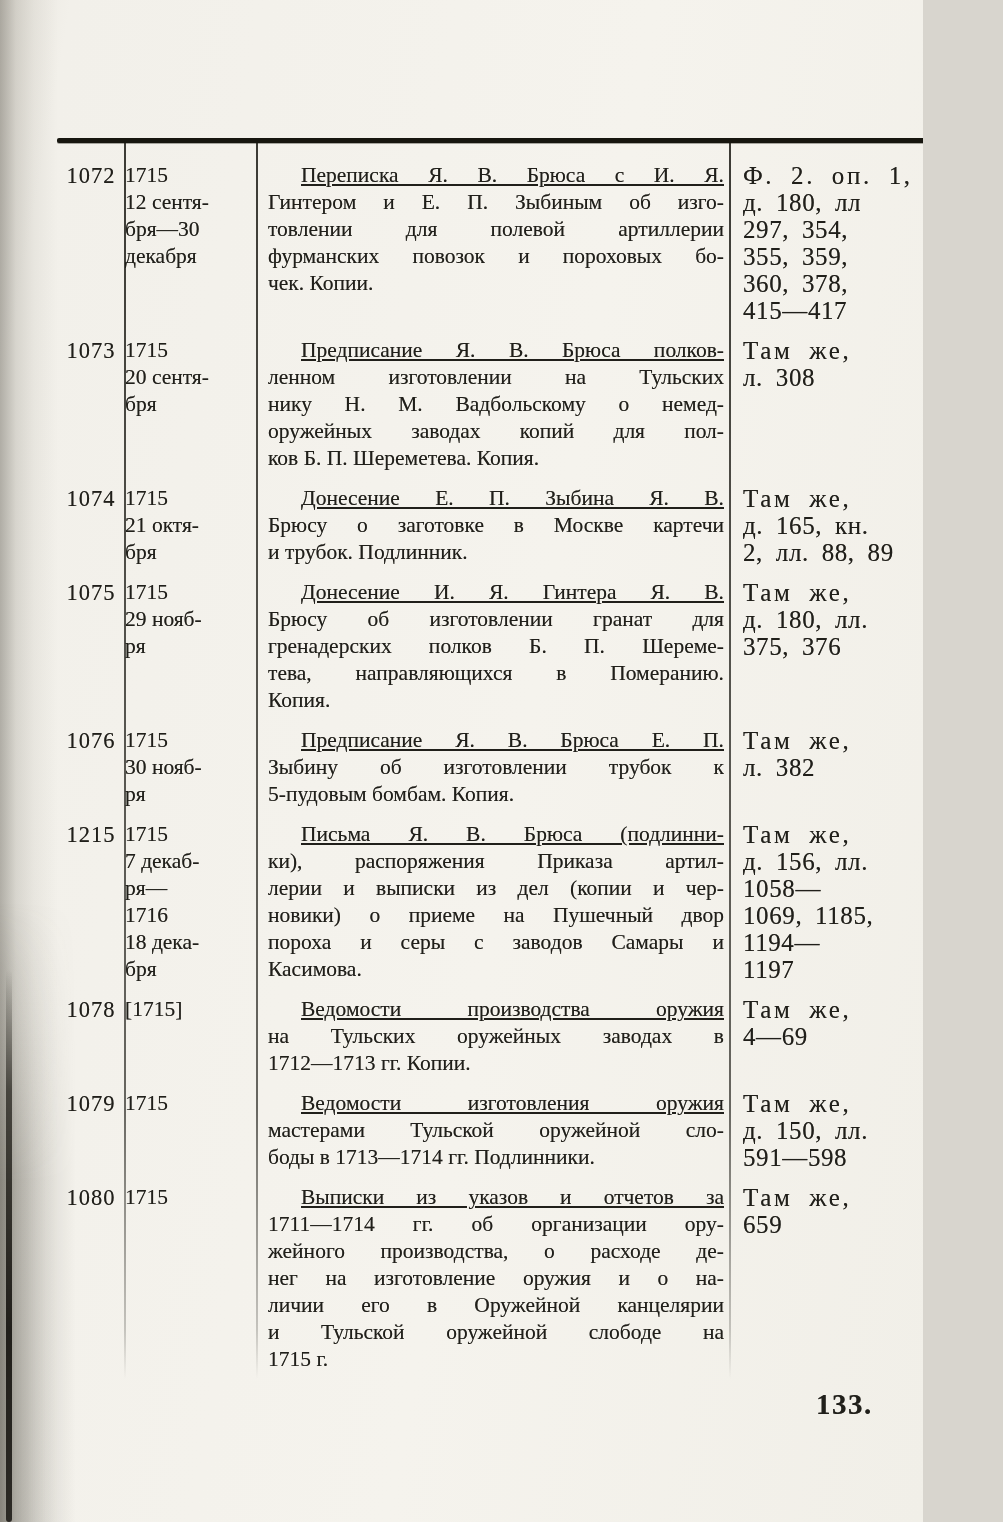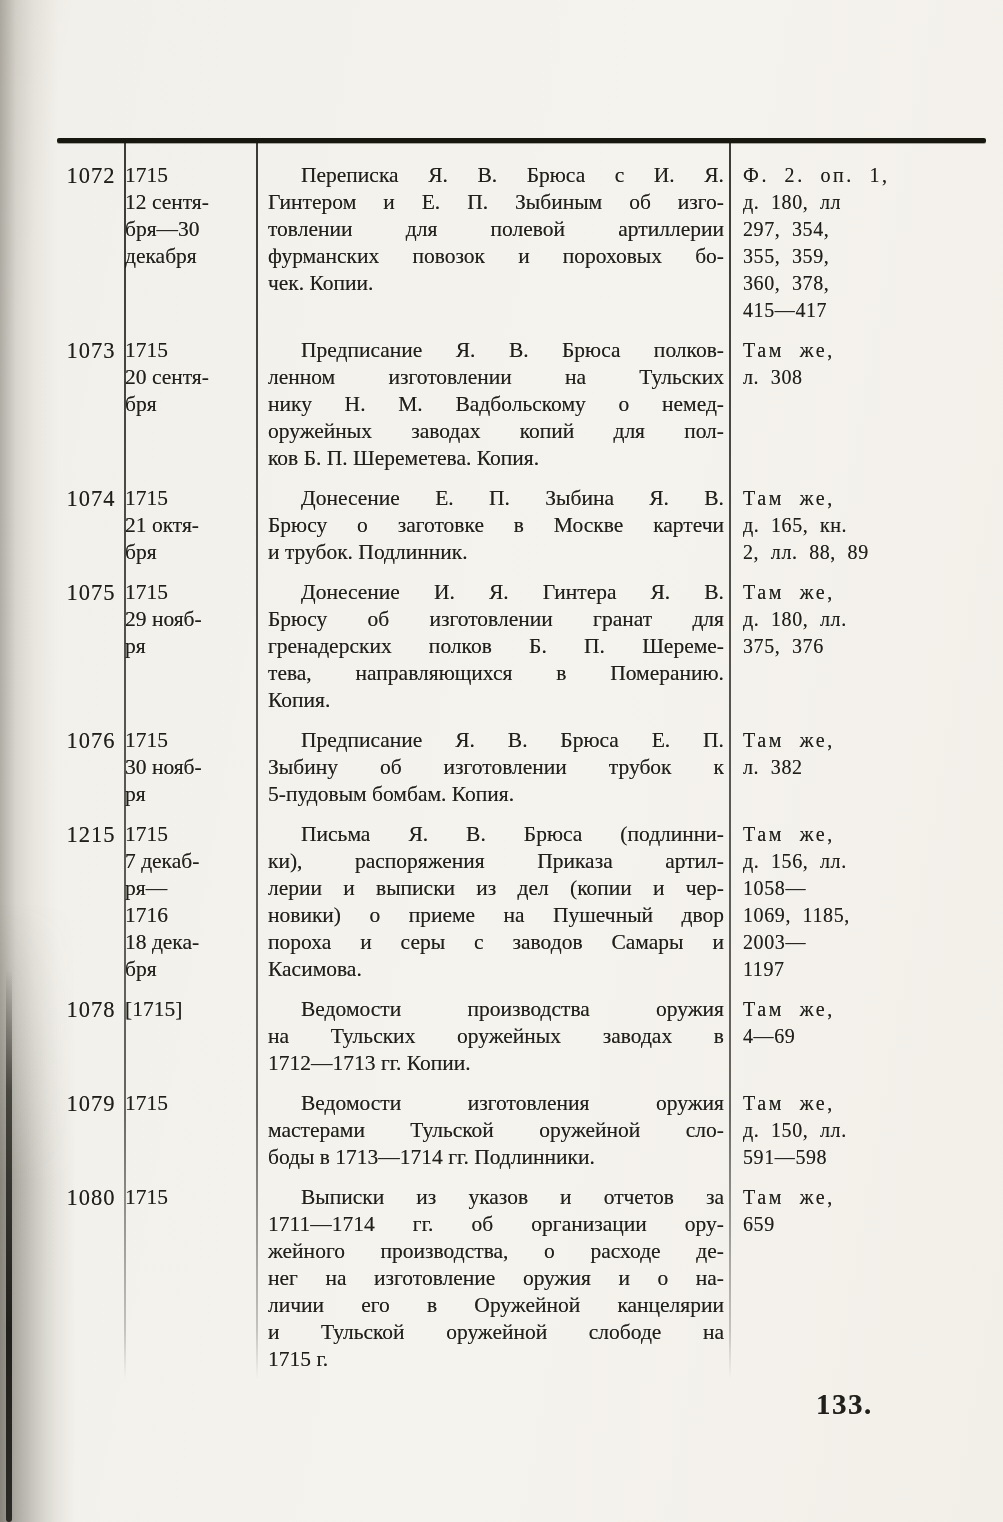--- a/index.html
+++ b/index.html
@@ -1,18 +1,18 @@
 <!DOCTYPE html>
 <html><head>
 <meta charset="utf-8">
 <style>
   html,body { margin:0; padding:0; background:#d8d5ce; }
   .page {
     position:relative;
-    width:1003px; height:1522px;
+    width:923px; height:1522px;
     background: linear-gradient(100deg, #e9e6df 0%, #f2f0ea 6%, #f5f3ed 55%, #f1efe8 100%);
     overflow:hidden;
     color:#201f1a;
     font-family:"Liberation Serif","DejaVu Serif",serif;
     text-shadow: 0 0 .6px rgba(30,28,22,.55);
   }
   
   .binding-shadow {
     position:absolute; left:0; top:0; bottom:0; width:58px;
     background: linear-gradient(to right,
@@ -52,22 +52,22 @@
     display:grid;
     grid-template-columns:68px 132px 473px 256px;
     margin-bottom:13px;
   }
   .line { line-height:27px; }
   .col-num  { text-align:center; font-size:22.5px; letter-spacing:1px; }
   .col-date { font-size:21.5px; }
   .col-desc { font-size:21.5px; padding:0 6px 0 11px; }
   .col-desc .line { text-align:justify; text-align-last:justify; }
   .col-desc .line:last-child  { text-align-last:left; }
-  .col-desc .line:first-child { text-indent:33px; }
-  .col-ref  { font-size:20px; padding-left:13px; padding-right:4px; }
+  .col-desc .line:first-child { text-indent:33px;text-decoration:underline; }
+  .col-ref  { font-size:25px; padding-left:13px; padding-right:4px; }
   .col-ref .line { word-spacing:6px; letter-spacing:.6px; }
   .col-ref .line:first-child { letter-spacing:2.6px; word-spacing:8px; }
   .page-number {
     position:absolute; left:816px; top:1388px;
     font-size:29px; letter-spacing:1.5px;font-weight:bold;
   }
 </style>
 </head>
 <body>
 
@@ -202,21 +202,21 @@
             <div class="line">лерии и выписки из дел (копии и чер-</div>
             <div class="line">новики) о приеме на Пушечный двор</div>
             <div class="line">пороха и серы с заводов Самары и</div>
             <div class="line">Касимова.</div>
           </div>
     <div class="col-ref">
             <div class="line">Там же,</div>
             <div class="line">д. 156, лл.</div>
             <div class="line">1058—</div>
             <div class="line">1069, 1185,</div>
-            <div class="line">2003—</div>
+            <div class="line">1194—</div>
             <div class="line">1197</div>
           </div>
   </div>
 
   <div class="row">
     <div class="col-num line">1078</div>
     <div class="col-date">
             <div class="line">[1715]</div>
           </div>
     <div class="col-desc">

